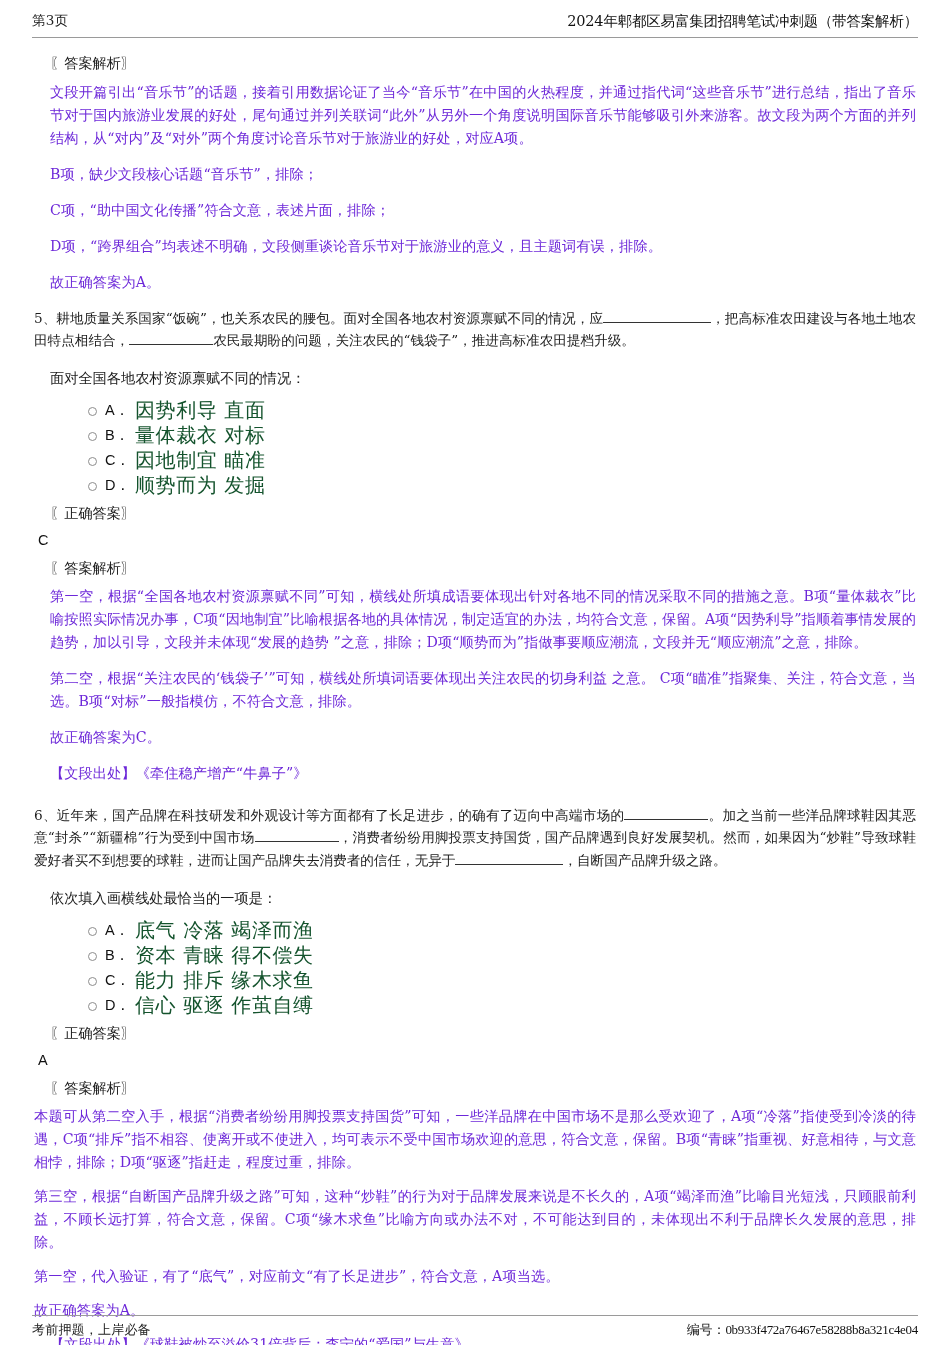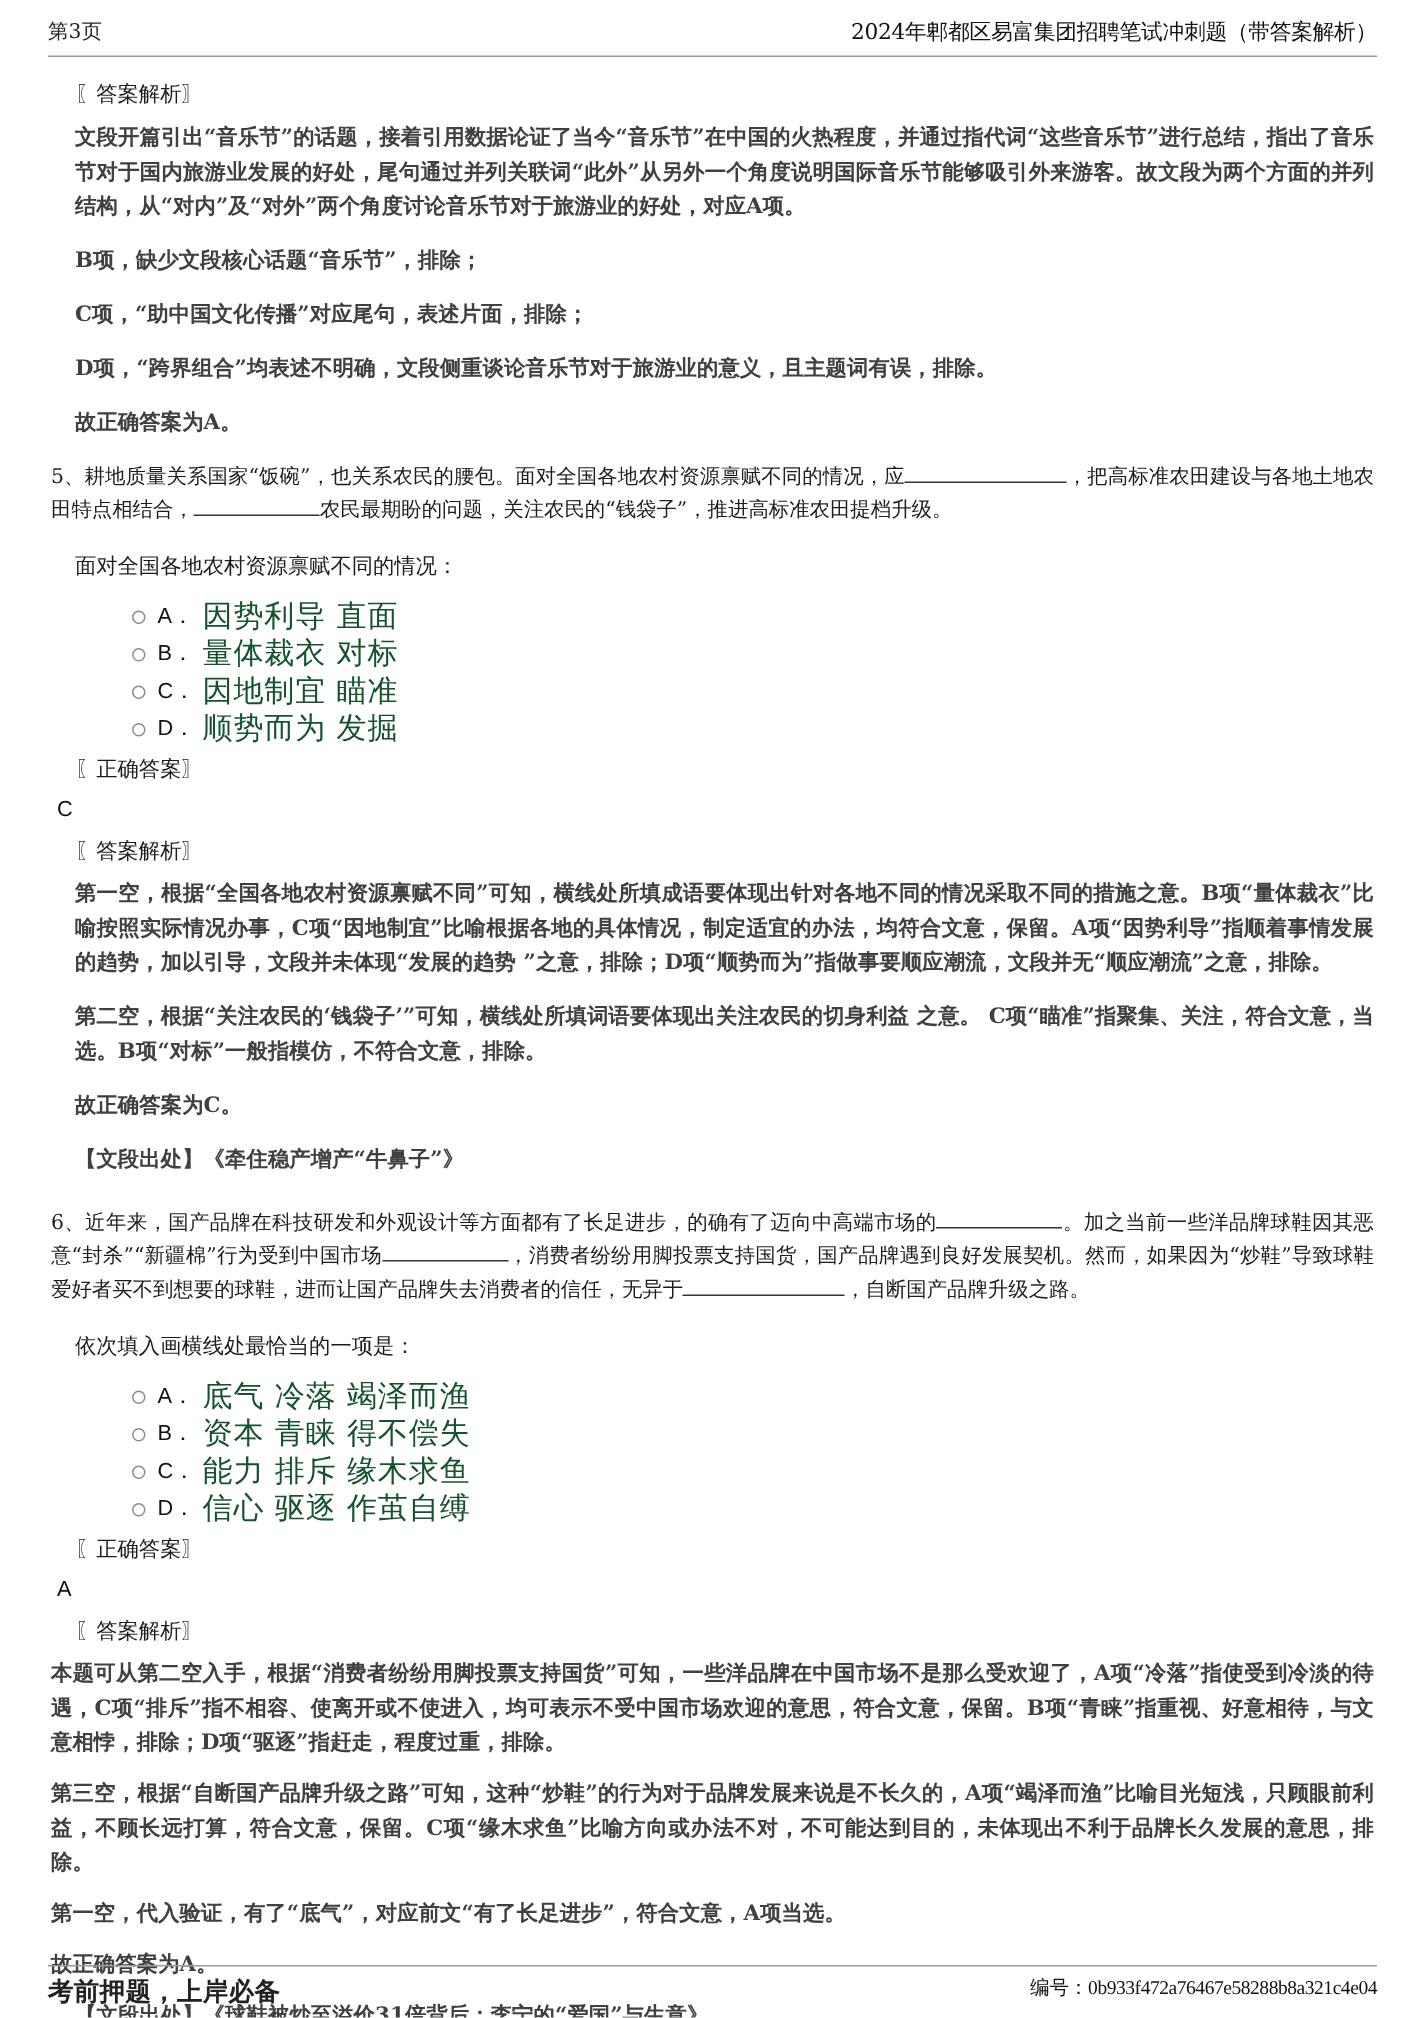--- a/index.html
+++ b/index.html
@@ -49,25 +49,24 @@
 
   
   .content {
     margin: 0 34px;
     padding-top: 14px;
   }
 
   .para {
     font-size: 14.2px;
     line-height: 1.62;
-    color: #404040;
+    color: #6d28d9;
     margin: 0 0 13px 0;
     text-align: justify;
     letter-spacing: 0.1px;
-    font-weight: bold;
   }
   .para.indent {
     padding-left: 16px;
   }
   .para.tight {
     margin-bottom: 11px;
   }
 
   .label-bracket {
     font-size: 14.2px;
@@ -153,24 +152,23 @@
     left: 32px;
     right: 32px;
     bottom: 18px;
     display: flex;
     align-items: flex-start;
     justify-content: space-between;
     border-top: 1px solid #9a9a9a;
     padding-top: 5px;
   }
   .footer-left {
-    font-size: 17px;
+    font-size: 13px;
     color: #222;
     letter-spacing: 0.2px;
-    font-weight: bold;
   }
   .footer-right {
     font-size: 13px;
     color: #111;
     letter-spacing: -0.1px;
     white-space: nowrap;
   }
   .footer-right .code {
     font-family: Liberation Serif, serif;
     letter-spacing: -0.3px;
@@ -186,21 +184,21 @@
   <div class="page-header">
     <div class="header-left">第3页</div>
     <div class="header-right">2024年郫都区易富集团招聘笔试冲刺题（带答案解析）</div>
   </div>
 
   <div class="content">
 
     <div class="label-bracket">〖答案解析〗</div>
     <p class="para indent">文段开篇引出“音乐节”的话题，接着引用数据论证了当今“音乐节”在中国的火热程度，并通过指代词“这些音乐节”进行总结，指出了音乐节对于国内旅游业发展的好处，尾句通过并列关联词“此外”从另外一个角度说明国际音乐节能够吸引外来游客。故文段为两个方面的并列结构，从“对内”及“对外”两个角度讨论音乐节对于旅游业的好处，对应A项。</p>
     <p class="para indent">B项，缺少文段核心话题“音乐节”，排除；</p>
-    <p class="para indent">C项，“助中国文化传播”对应尾句，表述片面，排除；</p>
+    <p class="para indent">C项，“助中国文化传播”符合文意，表述片面，排除；</p>
     <p class="para indent">D项，“跨界组合”均表述不明确，文段侧重谈论音乐节对于旅游业的意义，且主题词有误，排除。</p>
     <p class="para indent">故正确答案为A。</p>
 
     <p class="question"><span>5、耕地质量关系国家“饭碗”，也关系农民的腰包。面对全国各地农村资源禀赋不同的情况，应</span><span class="blank-line blank-lg"></span><span>，把高标准农田建设与各地土地农田特点相结合，</span><span class="blank-line blank-md"></span><span>农民最期盼的问题，关注农民的“钱袋子”，推进高标准农田提档升级。</span></p>
 
     <div class="prompt">面对全国各地农村资源禀赋不同的情况：</div>
 
     <ul class="options">
       <li class="option-row">
         <span class="radio"></span>

